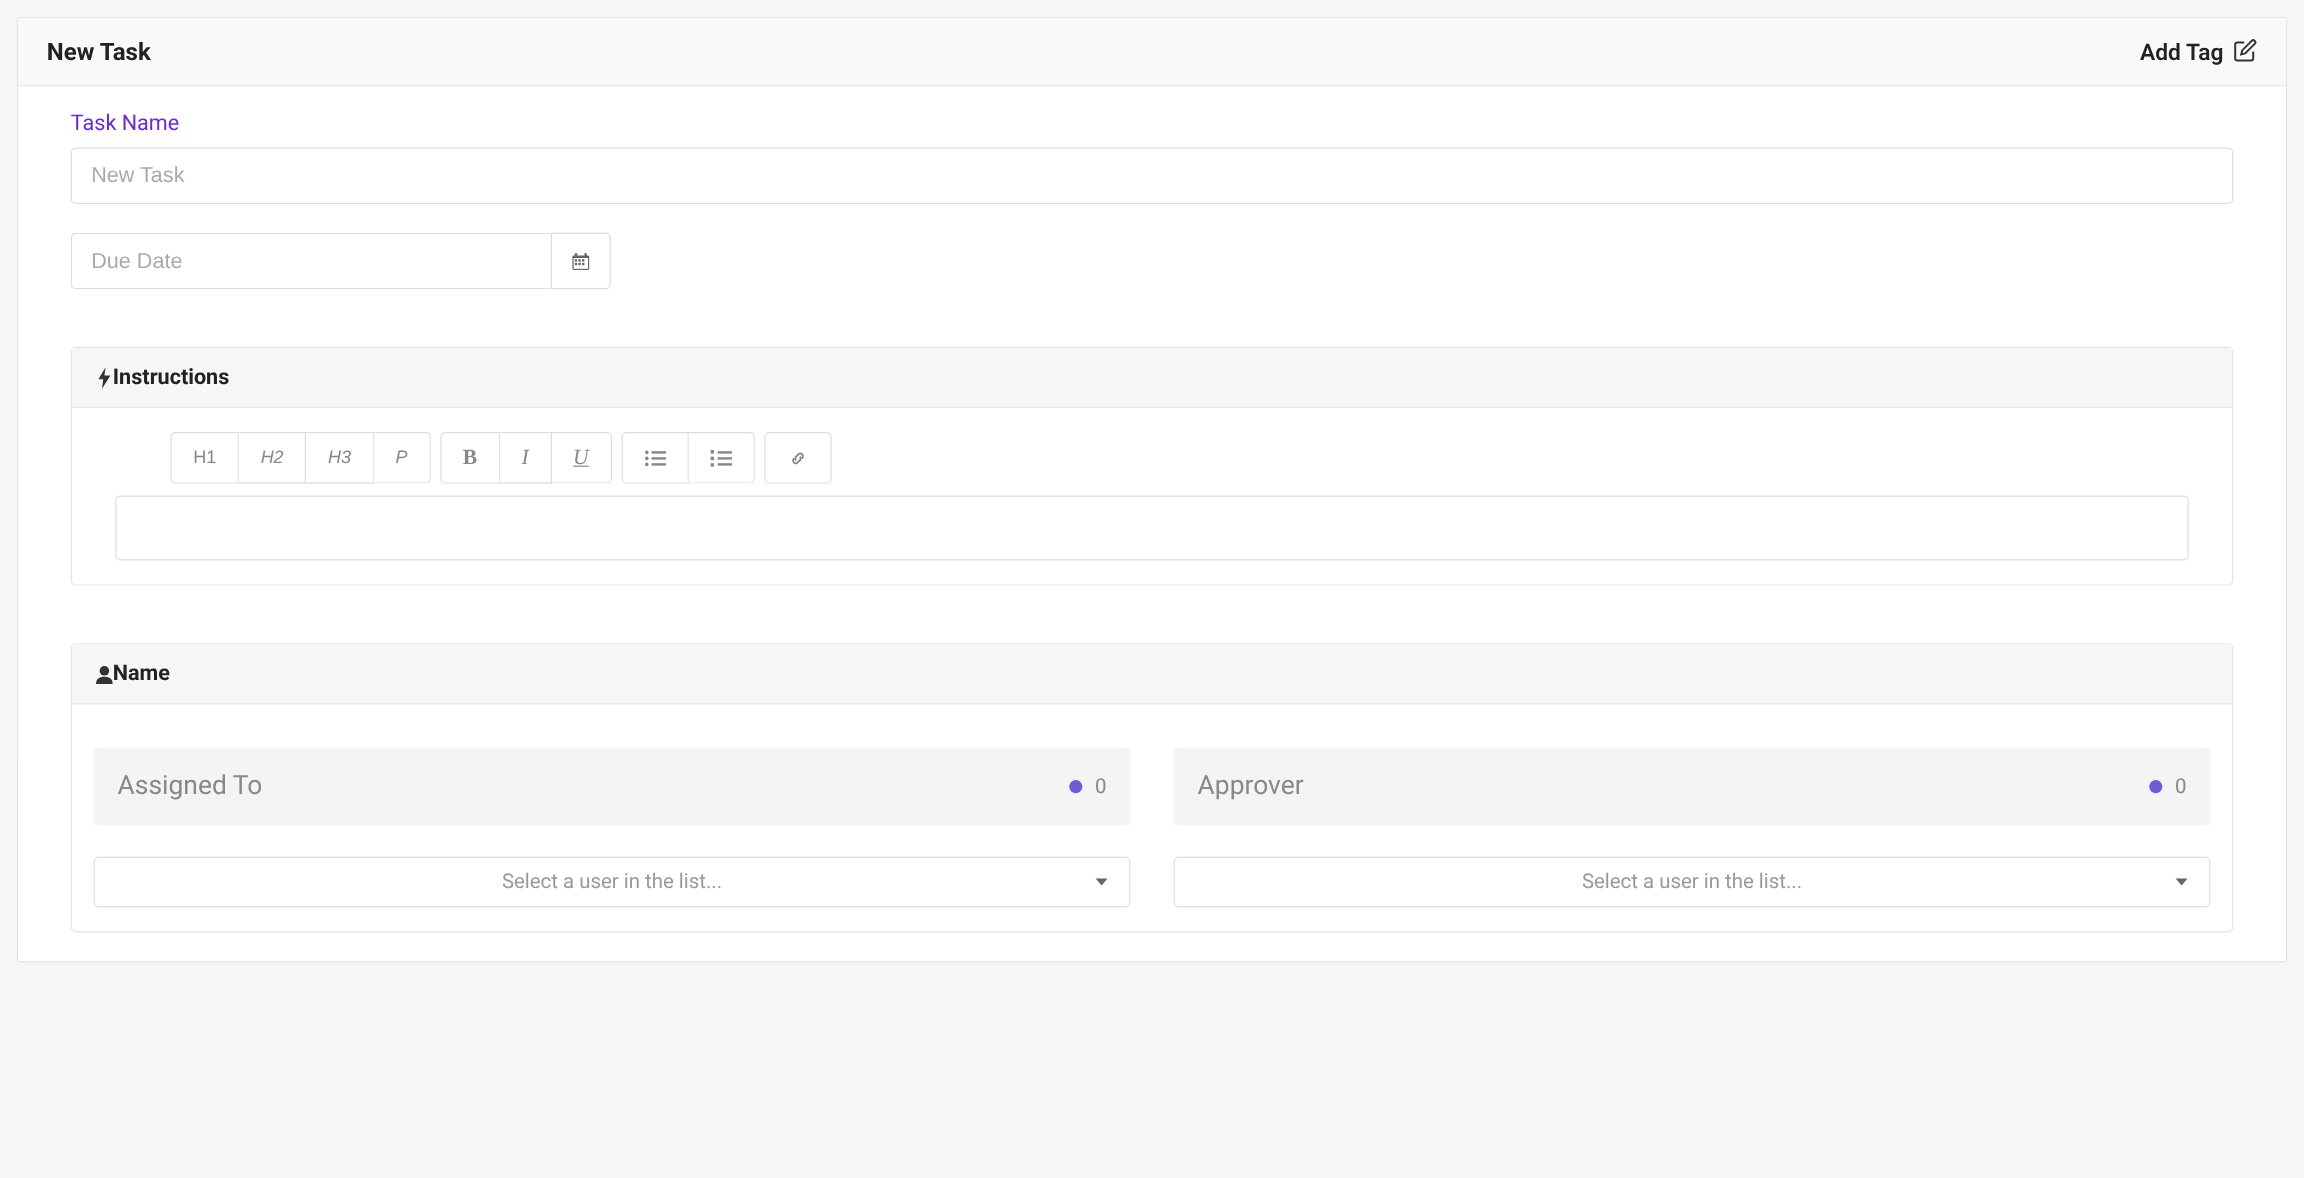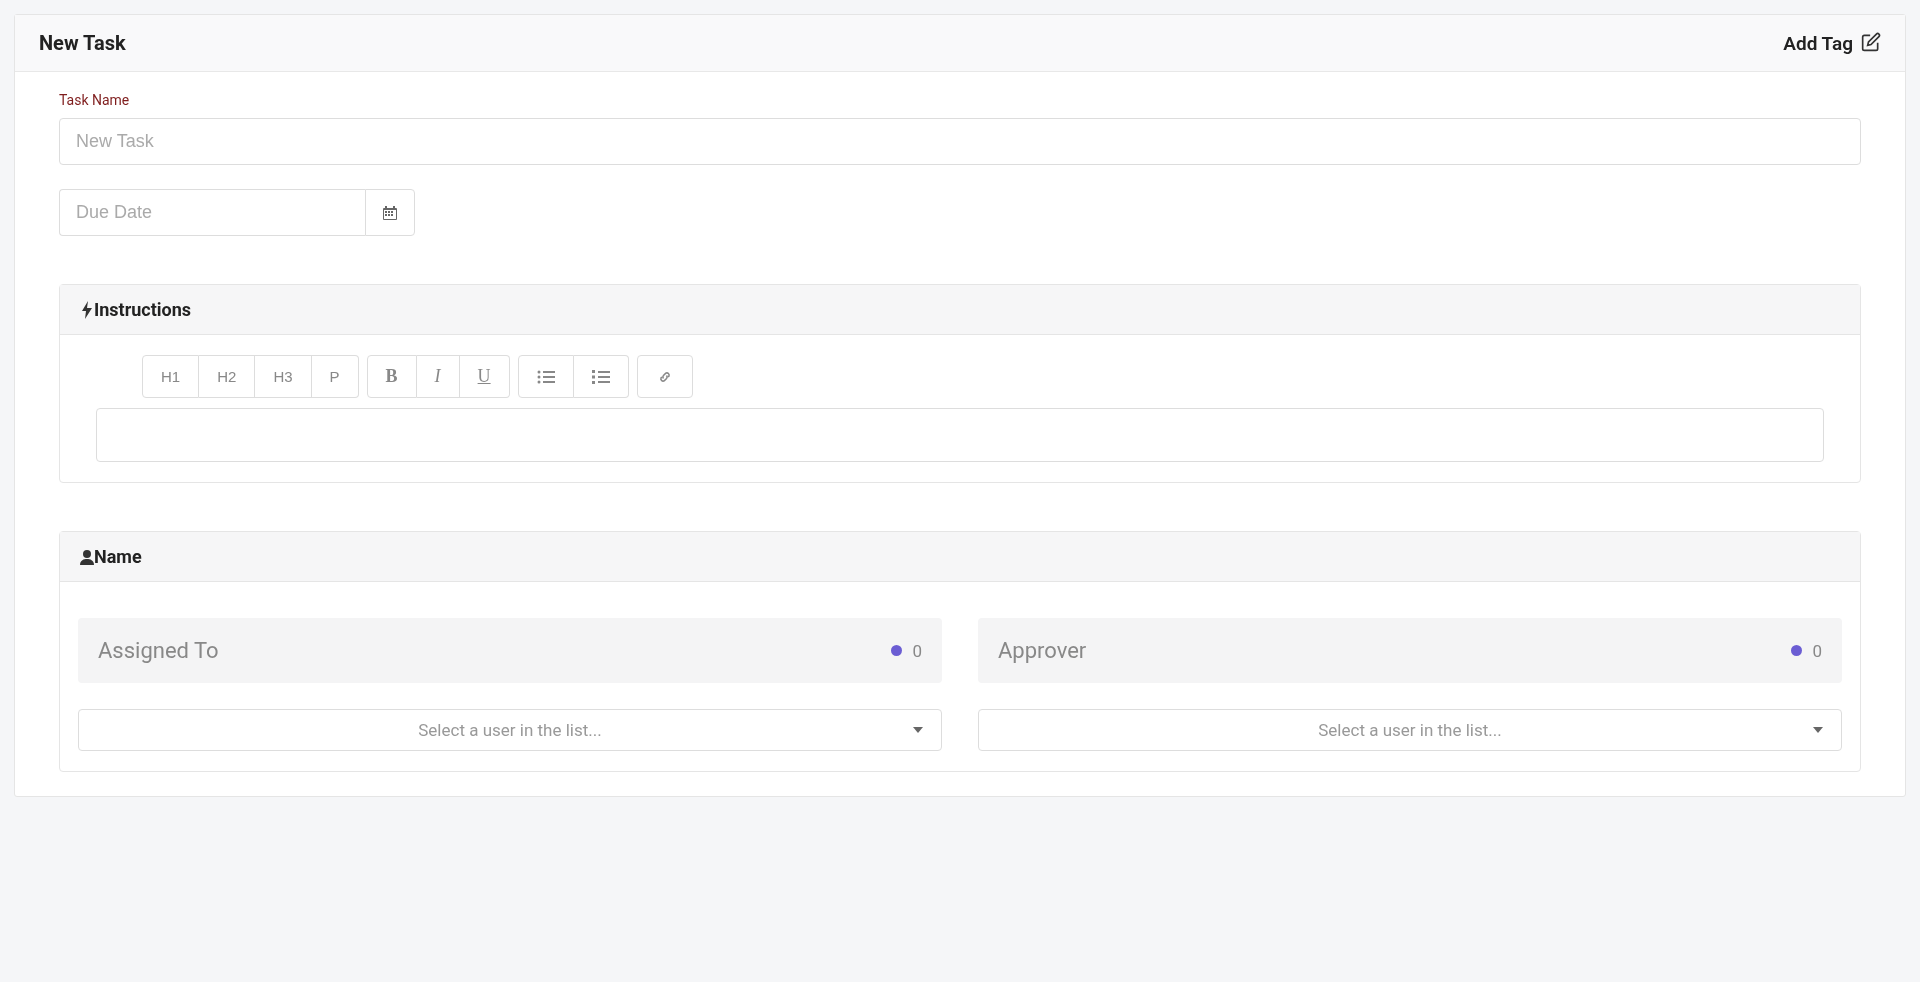--- a/index.html
+++ b/index.html
@@ -46,39 +46,39 @@
       height: 20px;
     }
     .body {
       padding: 20px 44px 24px 44px;
     }
     .form-group {
       margin-bottom: 24px;
     }
     .form-label {
       display: block;
-      font-size: 14px;
-      color: #7f1d1d;
+      font-size: 18px;
+      color: #6d28d9;
       margin-bottom: 10px;
     }
     .form-input {
       width: 100%;
       padding: 12px 16px;
       font-size: 18px;
       border: 1px solid #ddd;
       border-radius: 4px;
       color: #333;
       background: #fff;
     }
     .form-input::placeholder {
       color: #aaa;
     }
     .date-group {
       display: flex;
-      width: 356px;
+      width: 450px;
     }
     .date-input {
       flex: 1;
       padding: 12px 16px;
       font-size: 18px;
       border: 1px solid #ddd;
       border-right: none;
       border-radius: 4px 0 0 4px;
       background: #fff;
     }
@@ -145,20 +145,21 @@
       font-size: 15px;
       color: #888;
       cursor: pointer;
       display: flex;
       align-items: center;
       justify-content: center;
       min-height: 42px;
     }
     .toolbar-group .toolbar-btn:not(:first-child) {
       border-left: none;
+      font-style: italic;
     }
     .toolbar-group .toolbar-btn:first-child {
       border-radius: 4px 0 0 4px;
     }
     .toolbar-group .toolbar-btn:last-child {
       border-radius: 0 4px 4px 0;
     }
     .toolbar-group .toolbar-btn:only-child {
       border-radius: 4px;
     }

